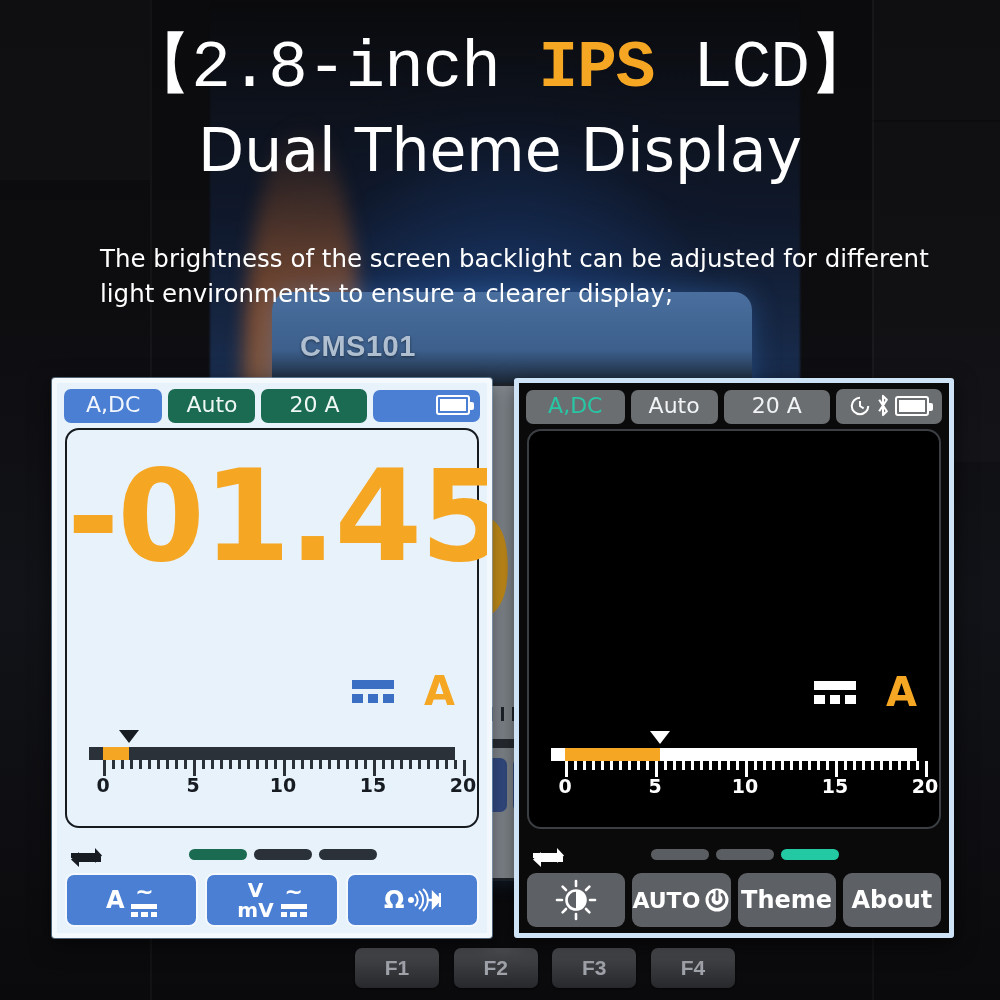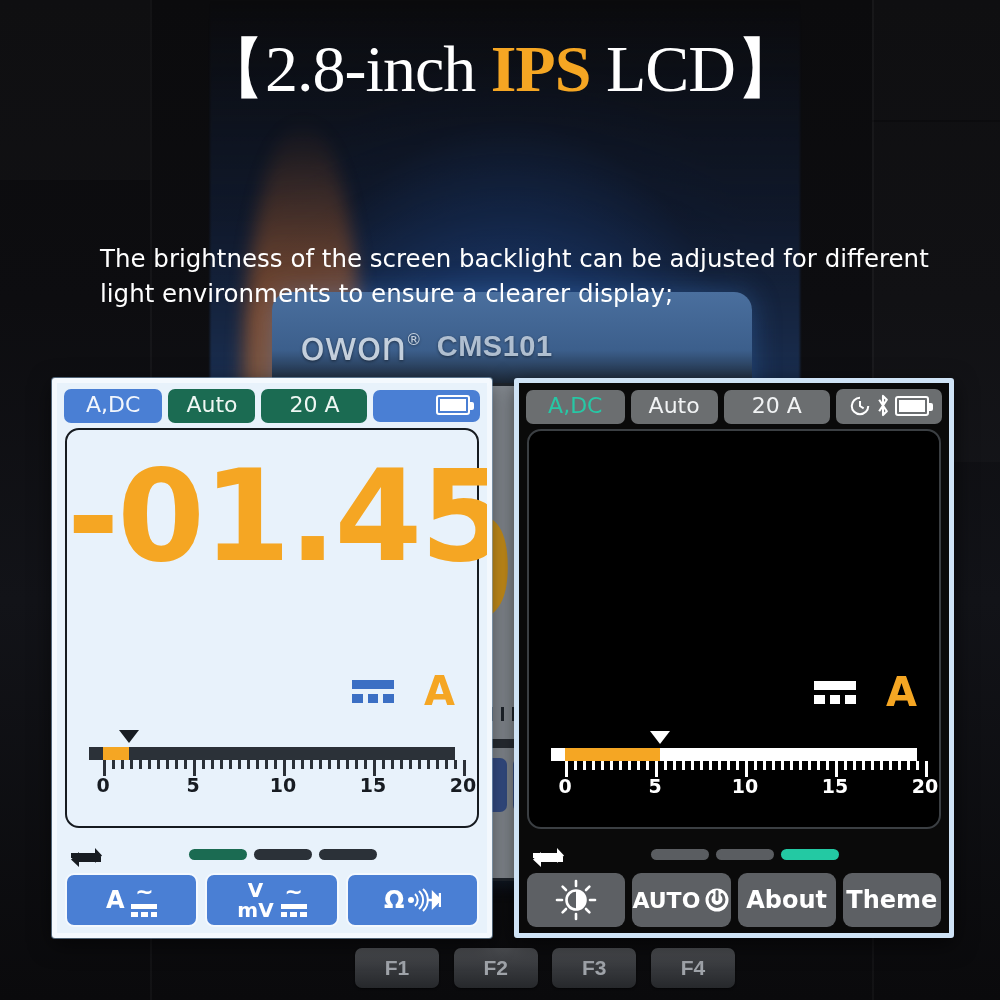--- a/index.html
+++ b/index.html
@@ -101,21 +101,21 @@
     box-shadow: 0 1px 2px rgba(0,0,0,0.6);
   }
 
   
   .headline {
     position: absolute; left: 0; top: 34px; width: 1000px;
     text-align: center;
   }
   .h1 {
     font-size: 66px; font-weight: 400; color: #ffffff;
-    font-family: Liberation Serif, serif;
+    font-family: Liberation Mono, monospace;
     letter-spacing: -1px; line-height: 1.05;
     white-space: nowrap;
   }
   .h1 .accent { color: #f5a623; font-weight: 700; }
   .h2 {
     margin-top: 14px;
     font-size: 60px; font-weight: 400; color: #ffffff;
     font-family: "DejaVu Sans", sans-serif;
     letter-spacing: 0px; line-height: 1.1;
   }
@@ -307,33 +307,33 @@
   </div>
   <div class="bg-meter-btns">
     <div class="bg-meter-btn">A</div>
     <div class="bg-meter-btn">V</div>
     <div class="bg-meter-btn">Ω</div>
     <div class="bg-meter-btn">N</div>
   </div>
 </div>
 
 <div class="brandline">
-  <div class="brand-owon"><span>owon</span><span class="brand-reg">®</span></div>
   <div class="brand-model">CMS101</div>
 </div>
 
 <div class="fkeys">
   <div class="fkey">F1</div>
   <div class="fkey">F2</div>
   <div class="fkey">F3</div>
   <div class="fkey">F4</div>
 </div>
 
 <div class="headline">
   <div class="h1"><span>【2.8-inch </span><span class="accent">IPS</span><span> LCD】</span></div>
+  <div class="h2">Dual Theme Display</div>
 </div>
 <div class="body-copy">The brightness of the screen backlight can be adjusted for different light environments to ensure a clearer display;</div>
 
 <div class="meter light">
 
   <div class="statusbar">
     <div class="pill pill-mode">A,DC</div>
     <div class="pill pill-auto">Auto</div>
     <div class="pill pill-range">20 A</div>
     <div class="pill pill-icons">
@@ -600,18 +600,18 @@
         <span class="autorow">
           <span>AUTO</span>
           <svg width="26" height="26" viewBox="0 0 26 26">
             <circle cx="13" cy="13" r="11.5" fill="#fff"></circle>
             <path d="M13 4.5 V12.5" stroke="#5d6064" stroke-width="3" stroke-linecap="round"></path>
             <path d="M8 7.5 A7 7 0 1 0 18 7.5" stroke="#5d6064" stroke-width="3" fill="none" stroke-linecap="round"></path>
           </svg>
         </span>
       </div>
 
+      <div class="fbtn">Theme</div>
       <div class="fbtn">About</div>
-      <div class="fbtn">Theme</div>
 
     </div>
   </div>
 </div>
 
 </body></html>

